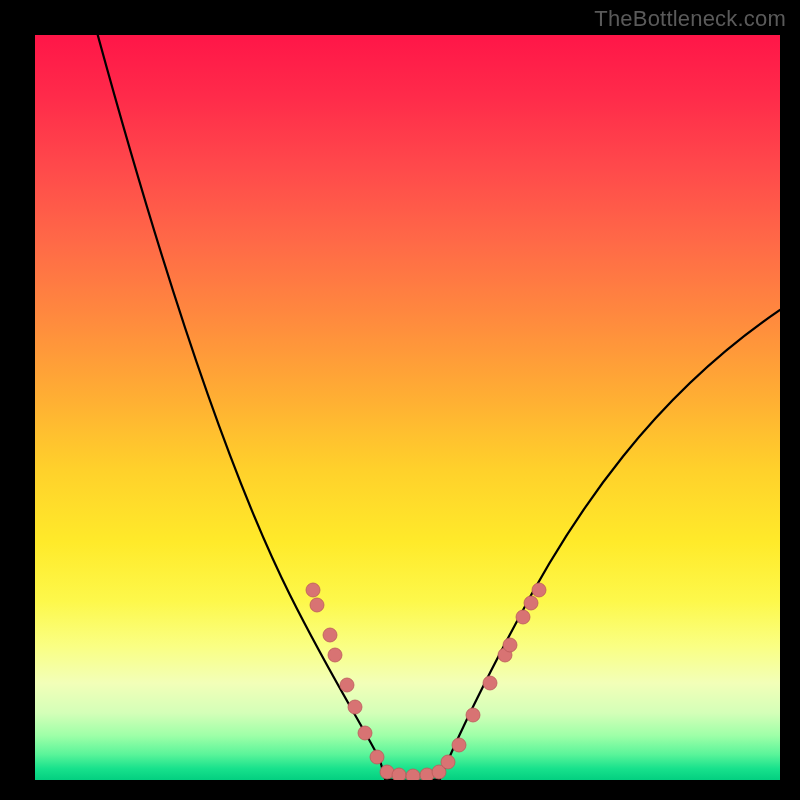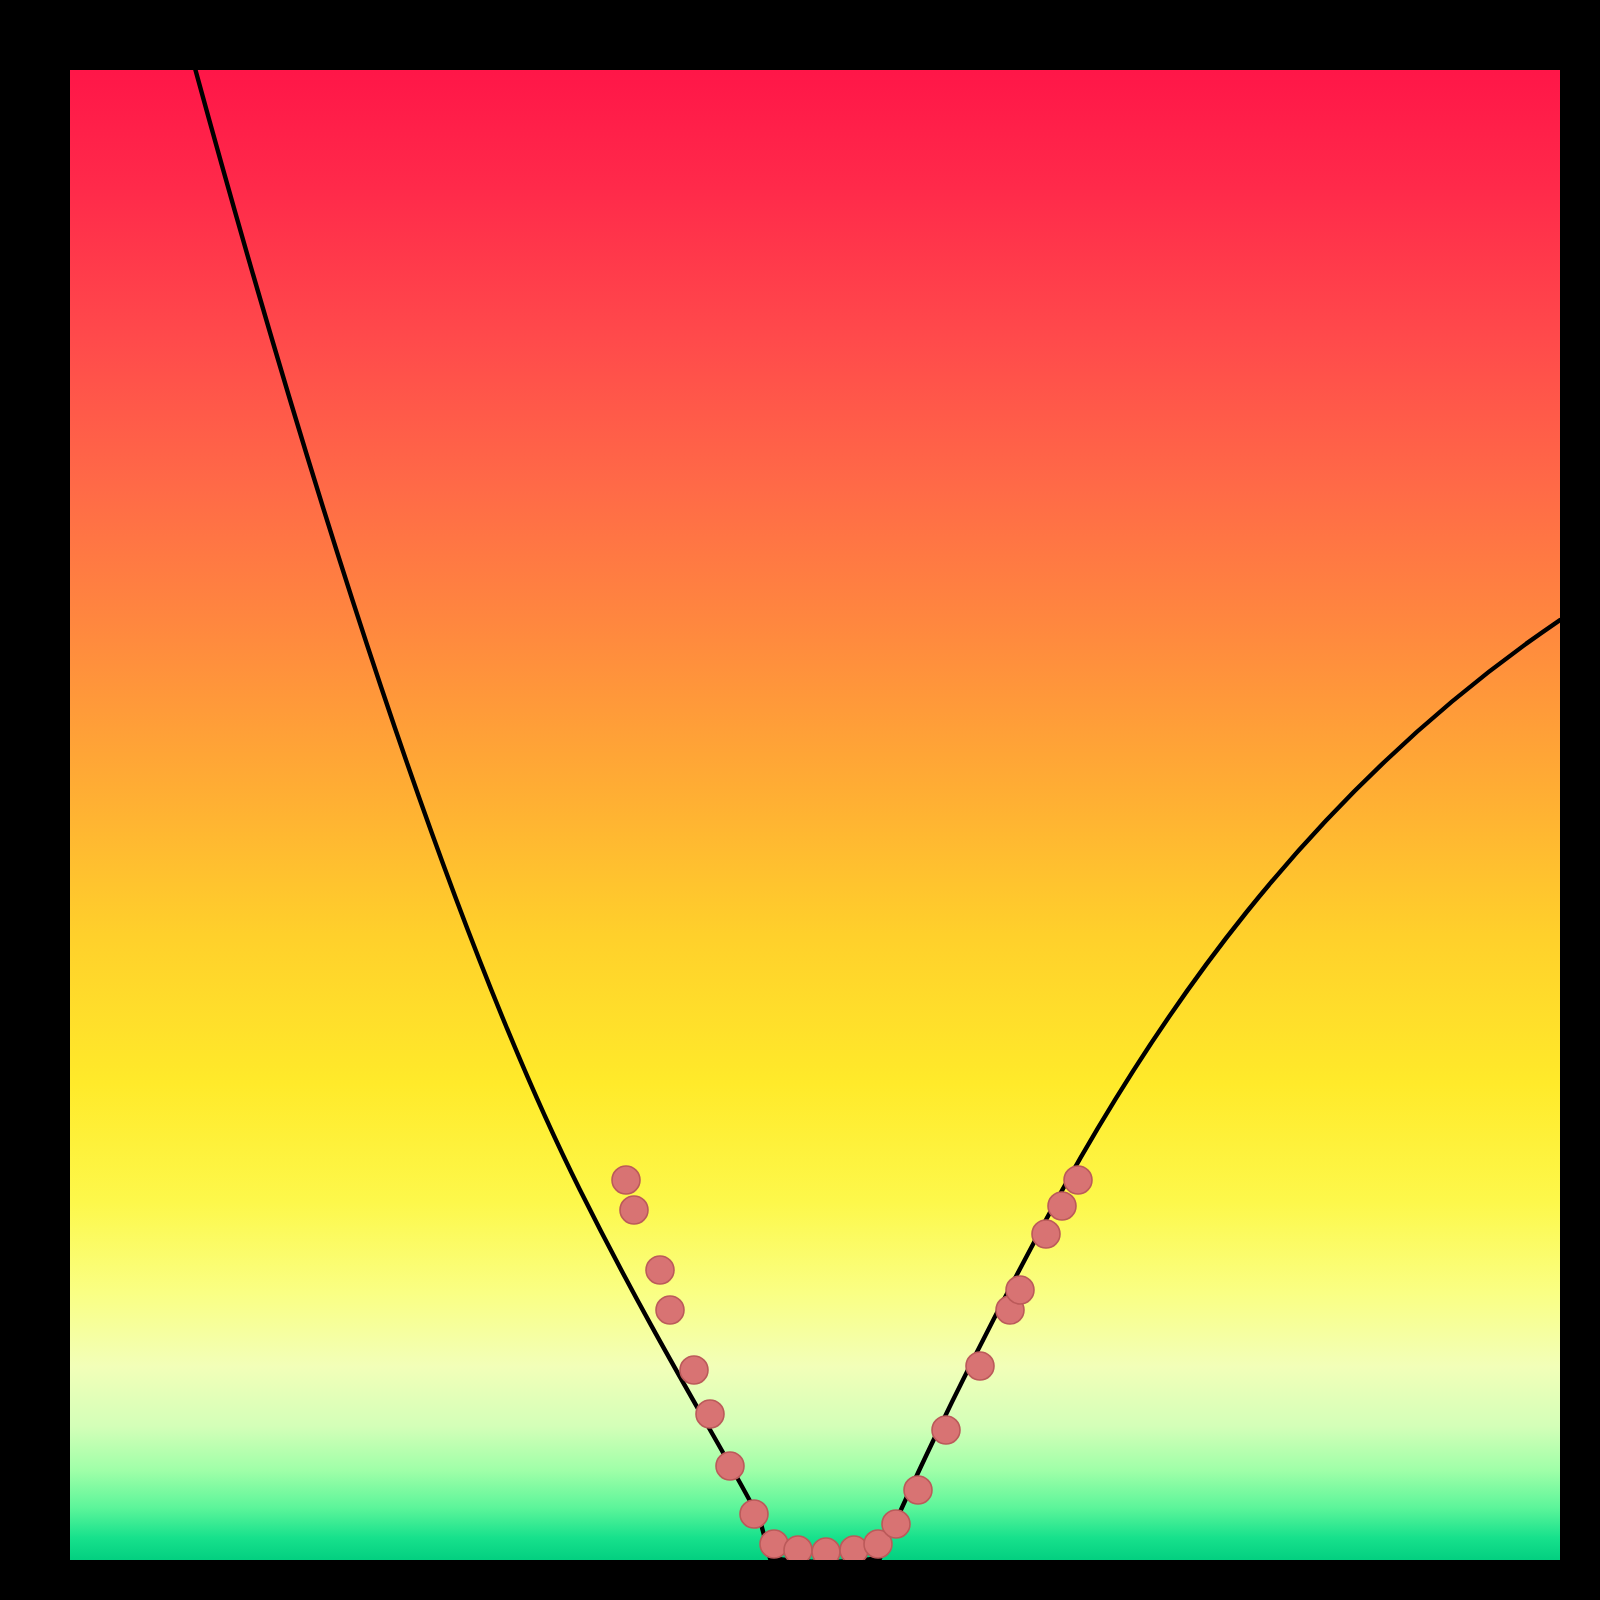--- a/index.html
+++ b/index.html
@@ -107,13 +107,14 @@
           <circle class="dot" cx="455" cy="648" r="7"></circle>
           <circle class="dot" cx="470" cy="620" r="7"></circle>
           <circle class="dot" cx="475" cy="610" r="7"></circle>
           <circle class="dot" cx="488" cy="582" r="7"></circle>
           <circle class="dot" cx="496" cy="568" r="7"></circle>
           <circle class="dot" cx="504" cy="555" r="7"></circle>
         </g>
     </svg>
   </div>
 
+  <div class="watermark">TheBottleneck.com</div>
 </div>
 
 </body></html>

